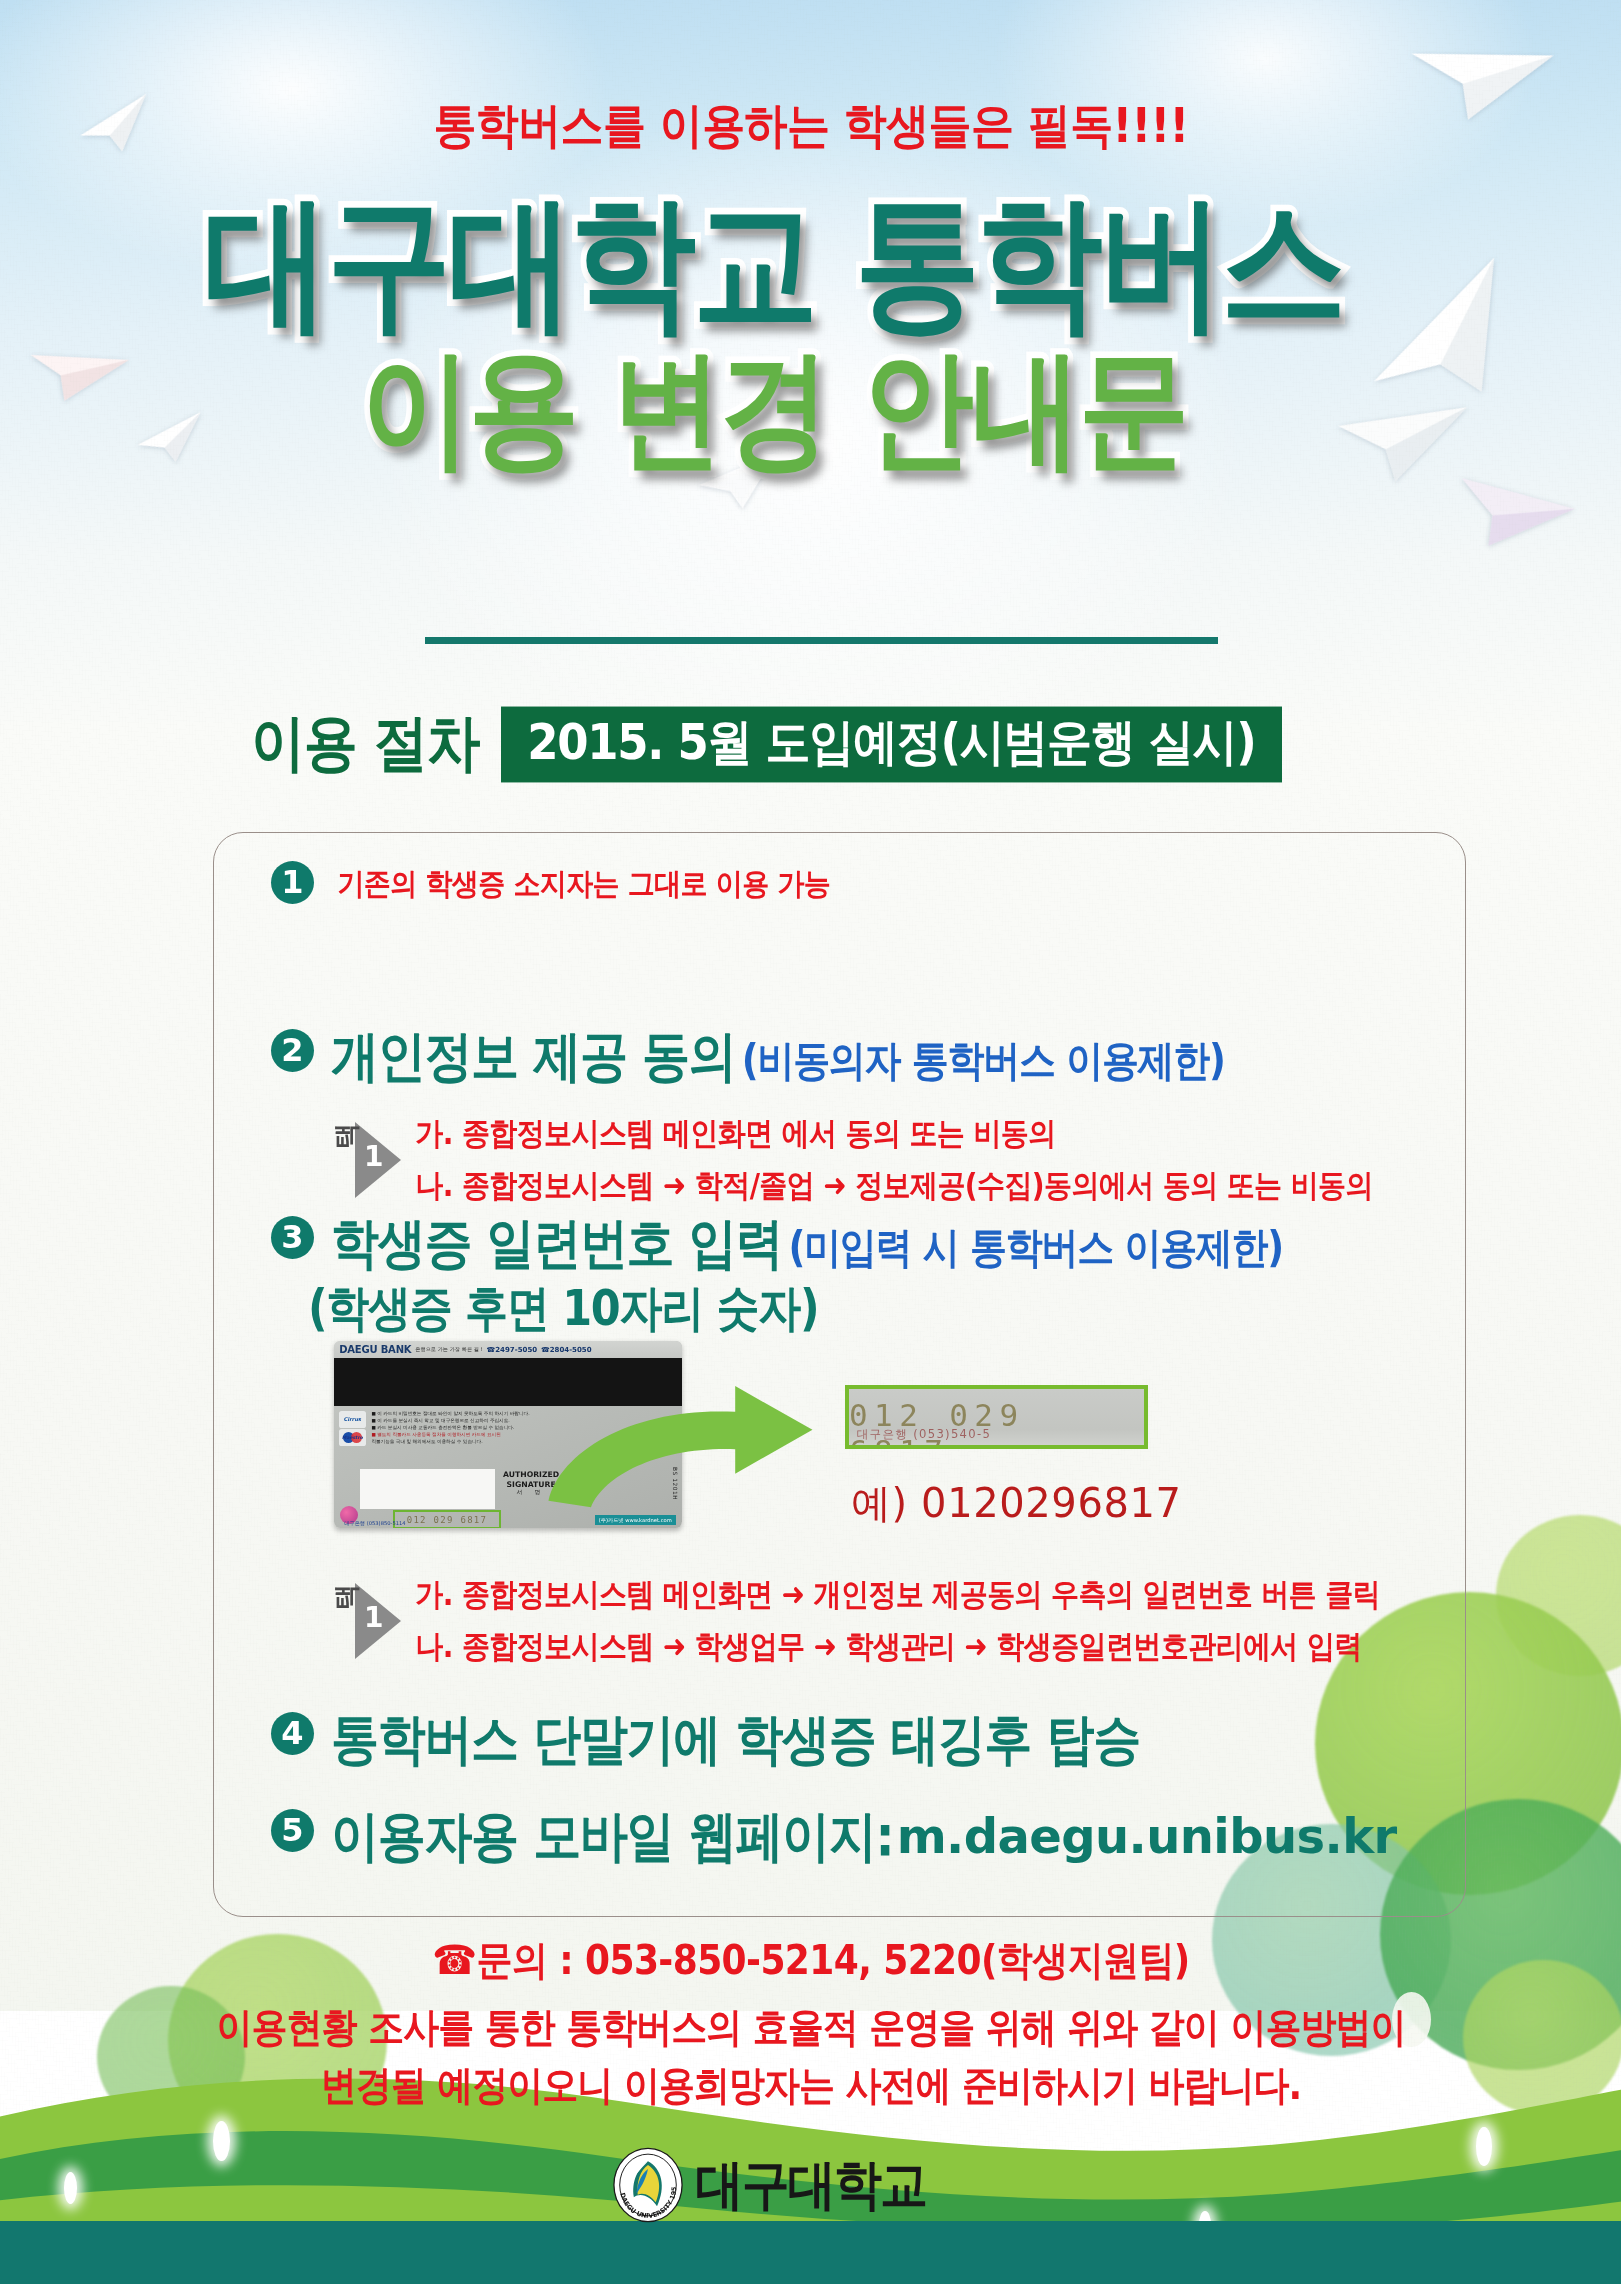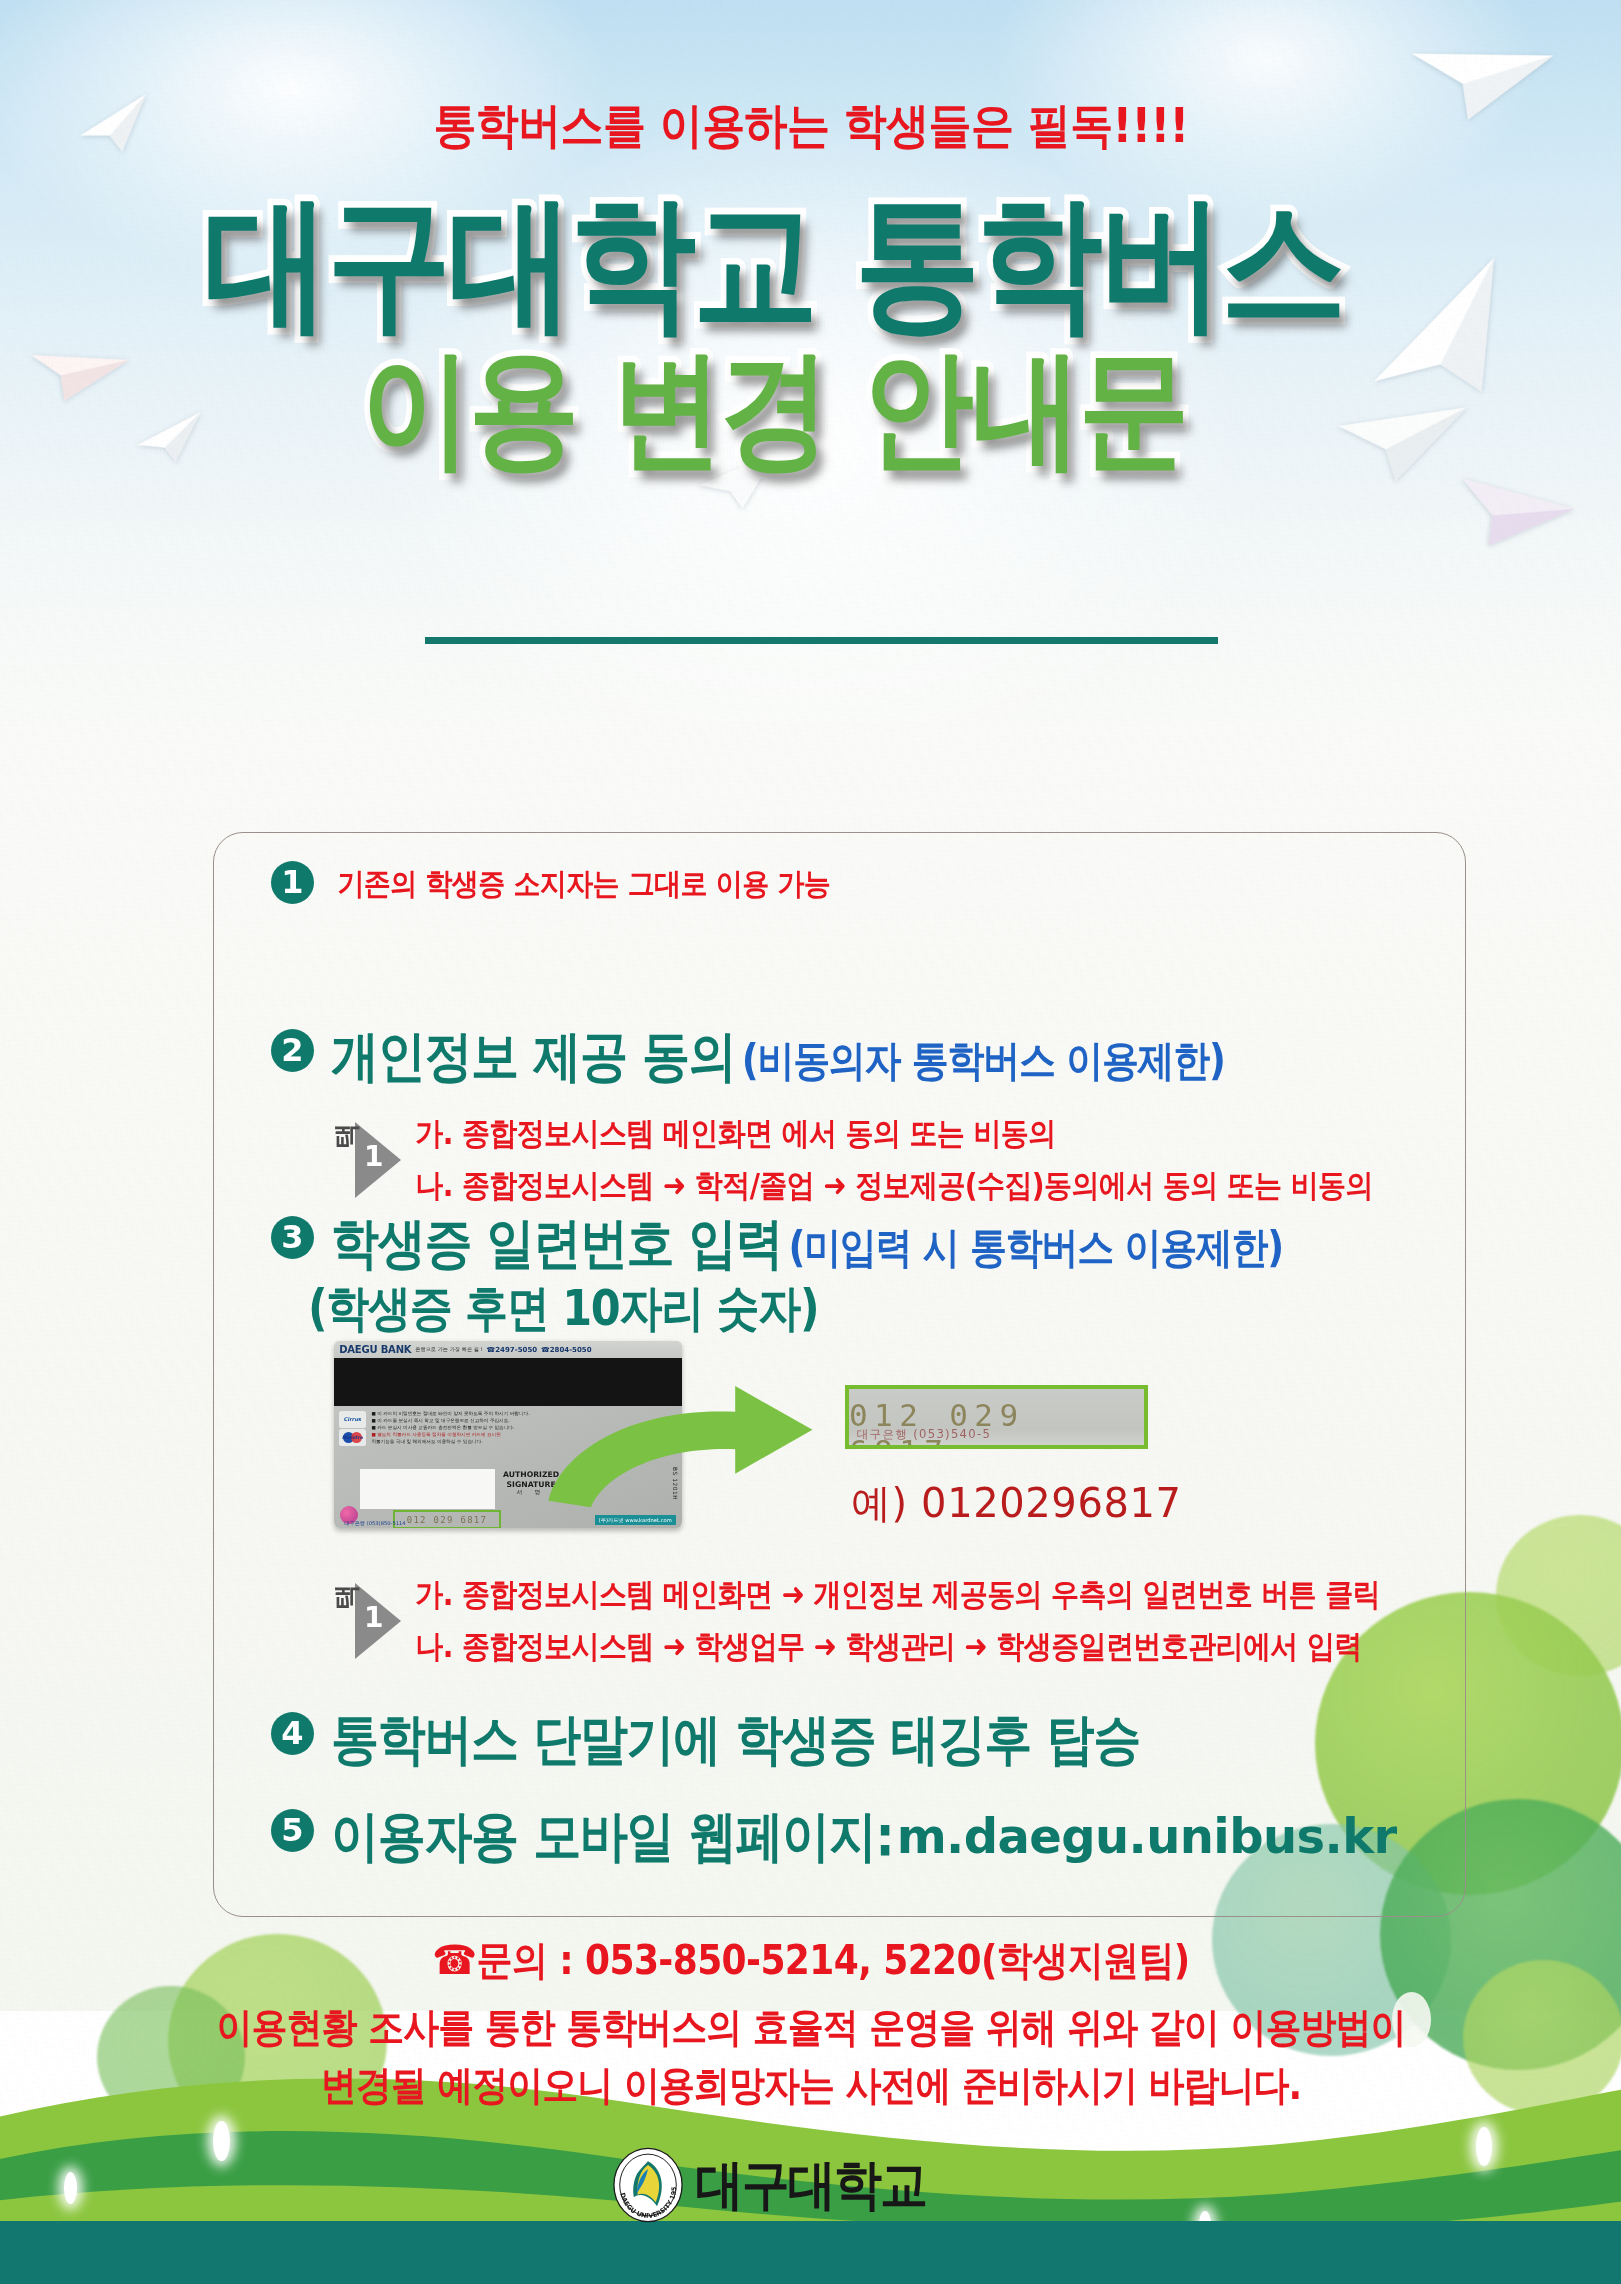--- a/index.html
+++ b/index.html
@@ -295,20 +295,24 @@
 
   <div class="kicker">통학버스를 이용하는 학생들은 필독!!!!</div>
 
   <div class="title-wrap">
     <div class="title-l1">대구대학교 통학버스</div>
     <div class="title-l2">이용 변경 안내문</div>
   </div>
 
   <div class="divider"></div>
 
+  <div class="sec-row">
+    <div class="sec-label">이용 절차</div>
+    <div class="sec-banner">2015. 5월 도입예정(시범운행 실시)</div>
+  </div>
 
   <div class="box"></div>
 
   <div class="step" style="left:271px;top:857px;">
     <div class="circnum">1</div>
     <div class="step-head">
       <div class="s-sub-red" style="margin-top:9px;margin-left:6.4px;">기존의 학생증 소지자는 그대로 이용 가능</div>
     </div>
   </div>
 

